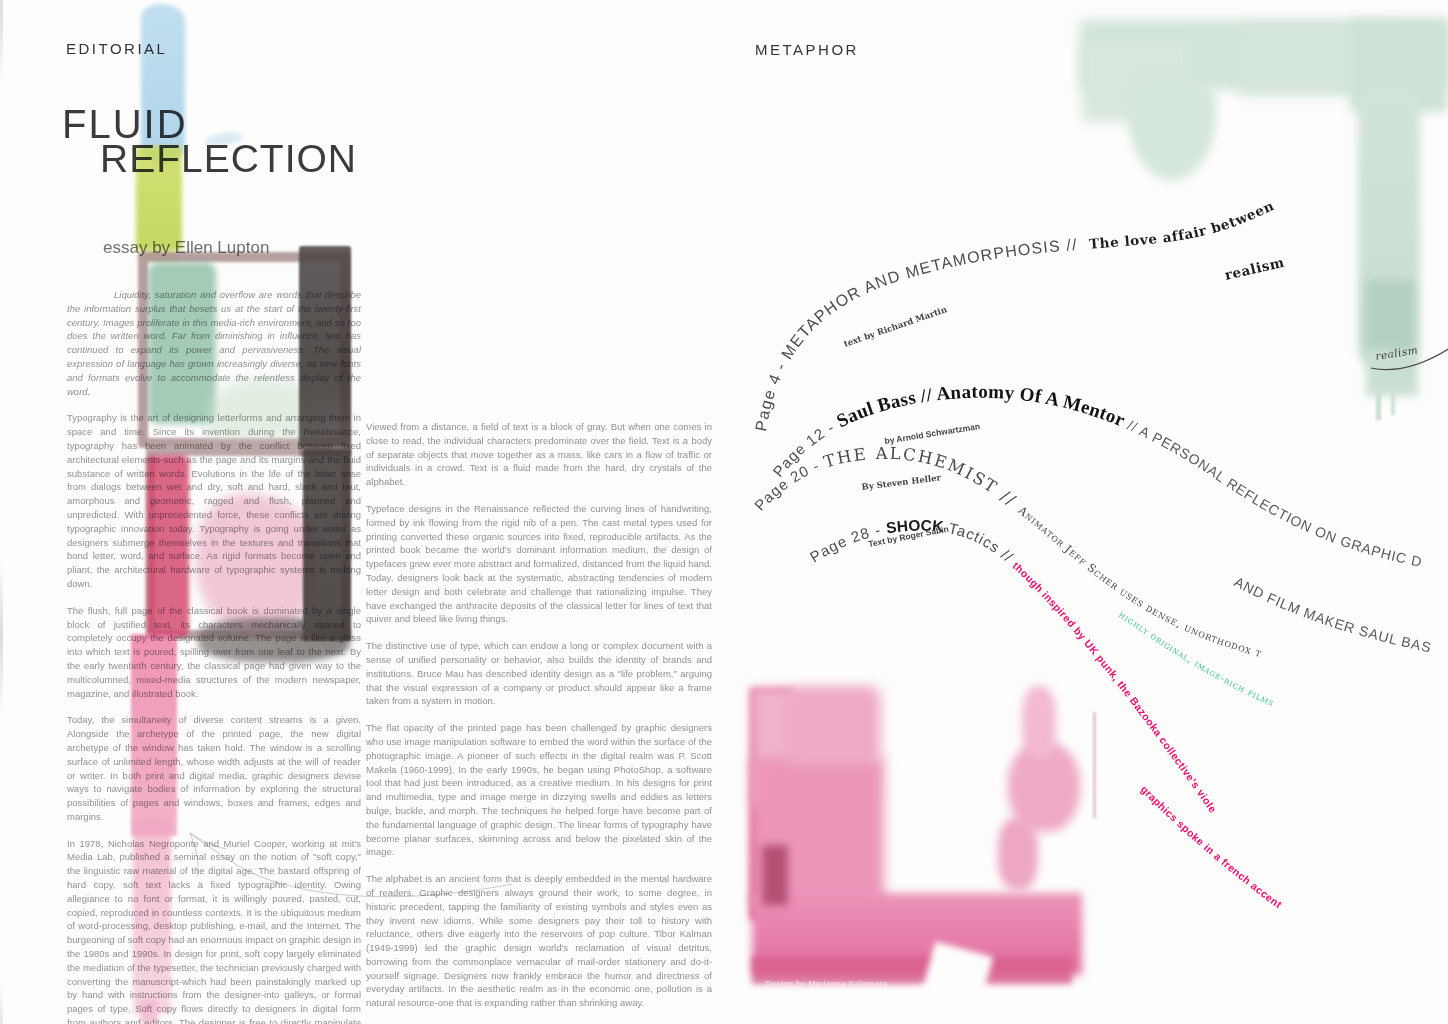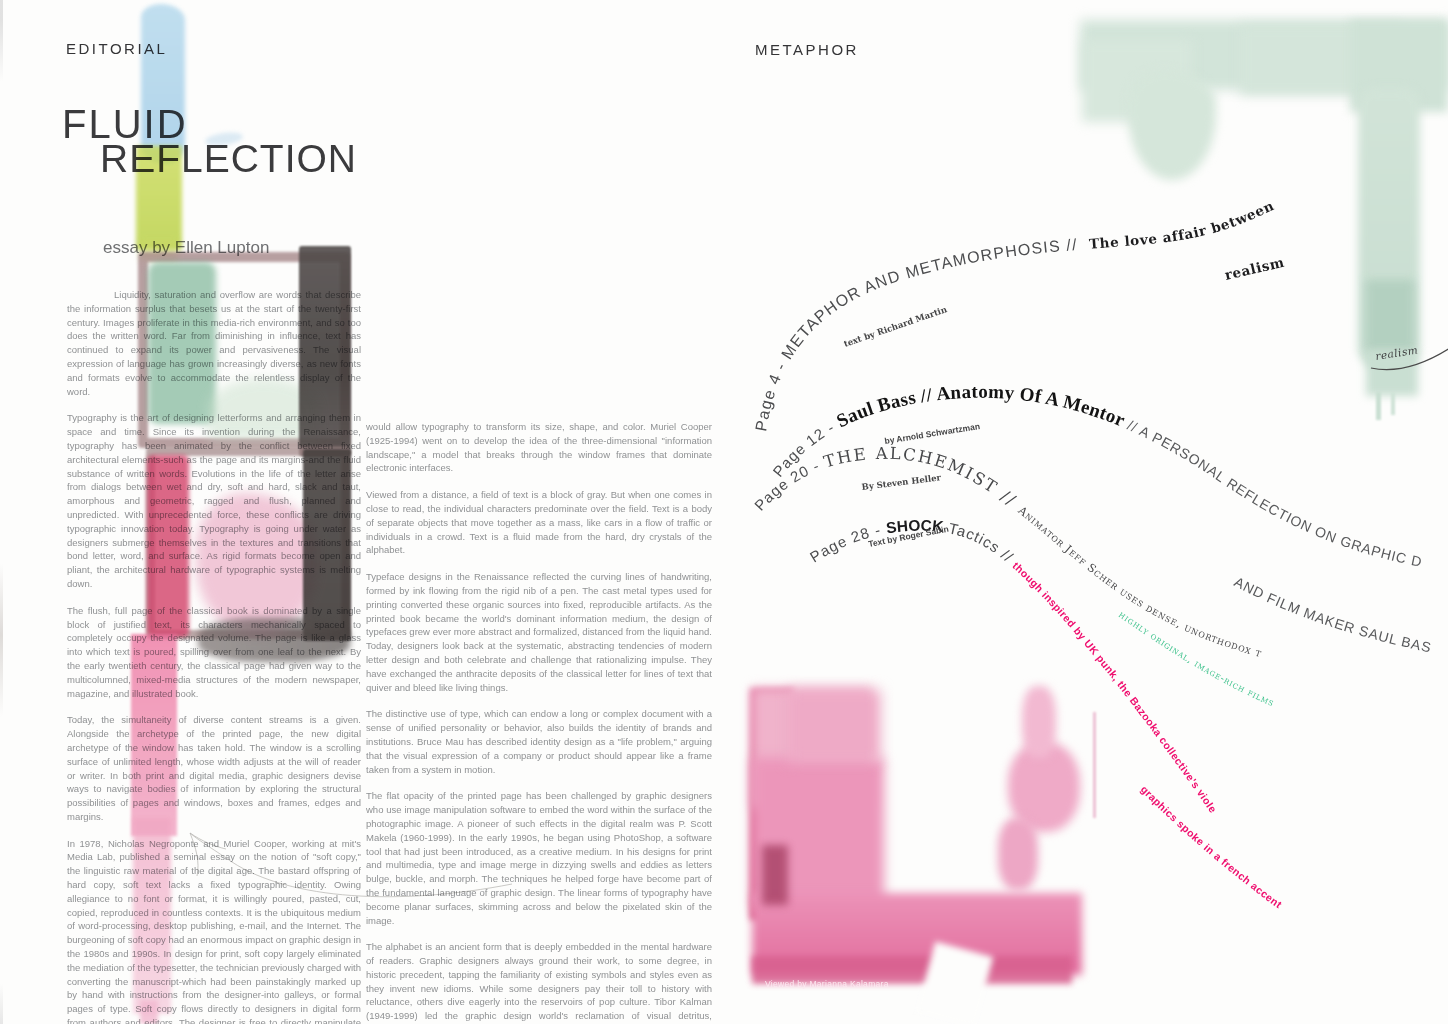--- a/index.html
+++ b/index.html
@@ -13,21 +13,21 @@
   #editorial{left:66px;top:40px;}
   #contents{left:755px;top:41px;}
   #fluid{left:62px;top:102px;font-size:40px;letter-spacing:2px;color:#3b3b3d;font-weight:400;z-index:1;}
   #typography{left:100px;top:137px;font-size:39px;letter-spacing:1px;color:#3b3b3d;font-weight:400;z-index:1;}
   #essay-byline{left:64px;top:238px;font-size:17px;color:#6f7072;z-index:1;margin-left:39px;}
   
   .col{position:absolute;text-align:justify;color:#8f9193;font-size:9.5px;line-height:13.8px;z-index:1;}
   #col1{left:67px;top:288px;width:294px;}
   #col2{left:366px;top:420px;width:346px;}
   .col p{margin:0 0 13px 0;}
-  #col1 p:first-child{text-indent:47px;}
+  #col1 p:first-child{text-indent:47px;font-style:italic;}
   
   .paint{position:absolute;inset:0;pointer-events:none;}
   #left-paint{mix-blend-mode:multiply;z-index:2;}
   #right-paint{z-index:0;}
   .wc{position:absolute;}
   
   .blue-stroke{left:141px;top:4px;width:44px;height:160px;background:linear-gradient(180deg,#b9dcf0,#a5cfeb);border-radius:45% 55% 40% 60%/8% 10% 14% 10%;filter:blur(2px);opacity:.85;}
   .green-stroke{left:136px;top:146px;width:46px;height:104px;background:linear-gradient(180deg,#ccdc55,#b8d13d);filter:blur(2px);opacity:.8;}
   .green-tail{left:140px;top:238px;width:38px;height:22px;background:#ccda68;filter:blur(3px);opacity:.5;}
   .blue-dab{left:205px;top:133px;width:38px;height:12px;background:#bcd9ee;filter:blur(2px);opacity:.5;transform:rotate(-8deg);border-radius:50%;}
@@ -99,21 +99,20 @@
 <div class="abs" id="essay-byline">essay by Ellen Lupton</div>
 
 <div class="col" id="col1">
     <p>Liquidity, saturation and overflow are words that describe the information surplus that besets us at the start of the twenty-first century. Images proliferate in this media-rich environment, and so too does the written word. Far from diminishing in influence, text has continued to expand its power and pervasiveness. The visual expression of language has grown increasingly diverse, as new fonts and formats evolve to accommodate the relentless display of the word.</p>
     <p>Typography is the art of designing letterforms and arranging them in space and time. Since its invention during the Renaissance, typography has been animated by the conflict between fixed architectural elements-such as the page and its margins-and the fluid substance of written words. Evolutions in the life of the letter arise from dialogs between wet and dry, soft and hard, slack and taut, amorphous and geometric, ragged and flush, planned and unpredicted. With unprecedented force, these conflicts are driving typographic innovation today. Typography is going under water as designers submerge themselves in the textures and transitions that bond letter, word, and surface. As rigid formats become open and pliant, the architectural hardware of typographic systems is melting down.</p>
     <p>The flush, full page of the classical book is dominated by a single block of justified text, its characters mechanically spaced to completely occupy the designated volume. The page is like a glass into which text is poured, spilling over from one leaf to the next. By the early twentieth century, the classical page had given way to the multicolumned, mixed-media structures of the modern newspaper, magazine, and illustrated book.</p>
     <p>Today, the simultaneity of diverse content streams is a given. Alongside the archetype of the printed page, the new digital archetype of the window has taken hold. The window is a scrolling surface of unlimited length, whose width adjusts at the will of reader or writer. In both print and digital media, graphic designers devise ways to navigate bodies of information by exploring the structural possibilities of pages and windows, boxes and frames, edges and margins.</p>
     <p>In 1978, Nicholas Negroponte and Muriel Cooper, working at mit's Media Lab, published a seminal essay on the notion of "soft copy," the linguistic raw material of the digital age. The bastard offspring of hard copy, soft text lacks a fixed typographic identity. Owing allegiance to no font or format, it is willingly poured, pasted, cut, copied, reproduced in countless contexts. It is the ubiquitous medium of word-processing, desktop publishing, e-mail, and the Internet. The burgeoning of soft copy had an enormous impact on graphic design in the 1980s and 1990s. In design for print, soft copy largely eliminated the mediation of the typesetter, the technician previously charged with converting the manuscript-which had been painstakingly marked up by hand with instructions from the designer-into galleys, or formal pages of type. Soft copy flows directly to designers in digital form from authors and editors. The designer is free to directly manipulate the text-without relying on the typesetter-and to adjust typographic details up to the final moments of production. The soft copy revolution led designers to plunge from an objective aerial view into the moving waters of text, where they shape it from within.</p>
   </div>
 <div class="col" id="col2">
-    <p>would allow typography to transform its size, shape, and color. Muriel Cooper (1925-1994) went on to develop the idea of the three-dimensional "information landscape," a model that breaks through the window frames that dominate electronic interfaces.</p>
     <p>Viewed from a distance, a field of text is a block of gray. But when one comes in close to read, the individual characters predominate over the field. Text is a body of separate objects that move together as a mass, like cars in a flow of traffic or individuals in a crowd. Text is a fluid made from the hard, dry crystals of the alphabet.</p>
     <p>Typeface designs in the Renaissance reflected the curving lines of handwriting, formed by ink flowing from the rigid nib of a pen. The cast metal types used for printing converted these organic sources into fixed, reproducible artifacts. As the printed book became the world's dominant information medium, the design of typefaces grew ever more abstract and formalized, distanced from the liquid hand. Today, designers look back at the systematic, abstracting tendencies of modern letter design and both celebrate and challenge that rationalizing impulse. They have exchanged the anthracite deposits of the classical letter for lines of text that quiver and bleed like living things.</p>
     <p>The distinctive use of type, which can endow a long or complex document with a sense of unified personality or behavior, also builds the identity of brands and institutions. Bruce Mau has described identity design as a "life problem," arguing that the visual expression of a company or product should appear like a frame taken from a system in motion.</p>
     <p>The flat opacity of the printed page has been challenged by graphic designers who use image manipulation software to embed the word within the surface of the photographic image. A pioneer of such effects in the digital realm was P. Scott Makela (1960-1999). In the early 1990s, he began using PhotoShop, a software tool that had just been introduced, as a creative medium. In his designs for print and multimedia, type and image merge in dizzying swells and eddies as letters bulge, buckle, and morph. The techniques he helped forge have become part of the fundamental language of graphic design. The linear forms of typography have become planar surfaces, skimming across and below the pixelated skin of the image.</p>
     <p>The alphabet is an ancient form that is deeply embedded in the mental hardware of readers. Graphic designers always ground their work, to some degree, in historic precedent, tapping the familiarity of existing symbols and styles even as they invent new idioms. While some designers pay their toll to history with reluctance, others dive eagerly into the reservoirs of pop culture. Tibor Kalman (1949-1999) led the graphic design world's reclamation of visual detritus, borrowing from the commonplace vernacular of mail-order stationery and do-it-yourself signage. Designers now frankly embrace the humor and directness of everyday artifacts. In the aesthetic realm as in the economic one, pollution is a natural resource-one that is expanding rather than shrinking away.</p>
   </div>
 
 <div class="paint" id="left-paint">
   <div class="wc blue-stroke"></div>
   <div class="wc green-stroke"></div>
@@ -203,13 +202,13 @@
   </text>
   <text xml:space="preserve">
     <textPath href="#arc4b" xml:space="preserve"><tspan class="t-pink">graphics spoke in a french accent</tspan></textPath>
   </text>
   <text class="t-byline-sans" transform="translate(141,547) rotate(-11)">Text by Roger Sabin</text>
 
   <text class="t-hand" transform="translate(648,360) rotate(-9)">realism</text>
   <path class="swoosh" d="M 643 368 C 672 374 700 362 722 348"></path>
 </svg>
 
-<div class="abs" id="design-credit">Viewed by Marianna Kalamara</div>
+<div class="abs" id="design-credit">Design by Marianna Kalamara</div>
 
 </body></html>

